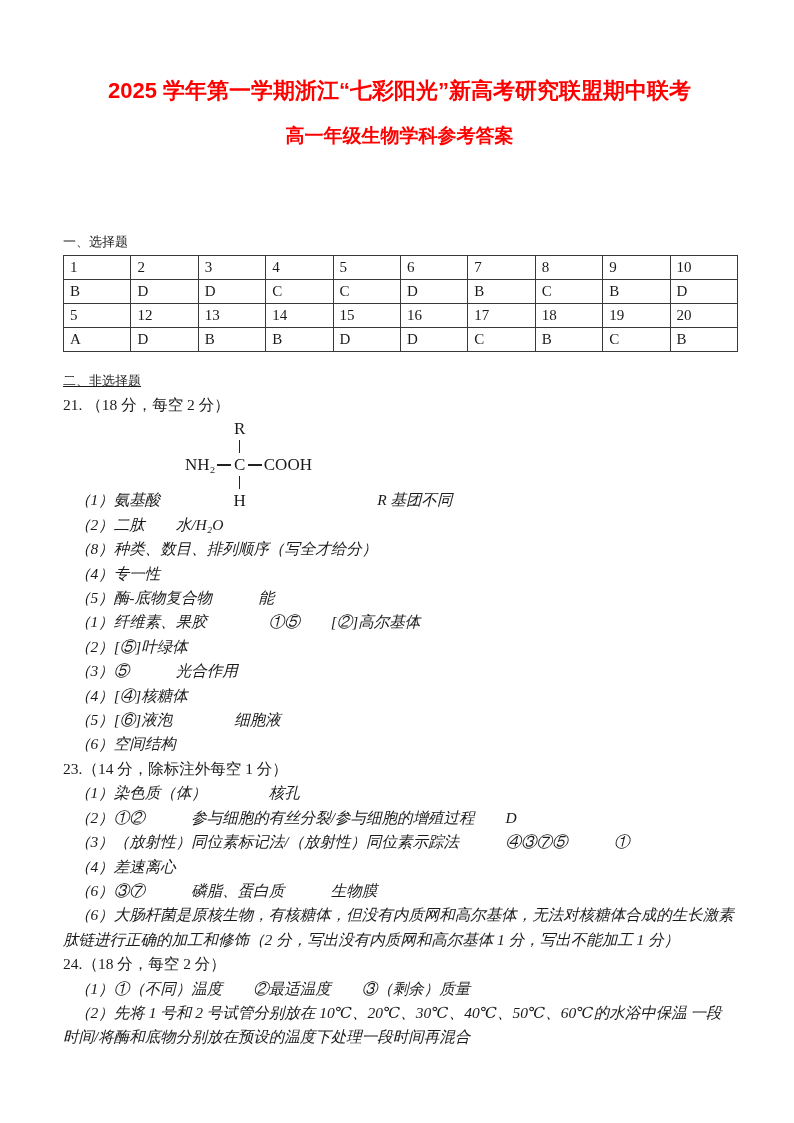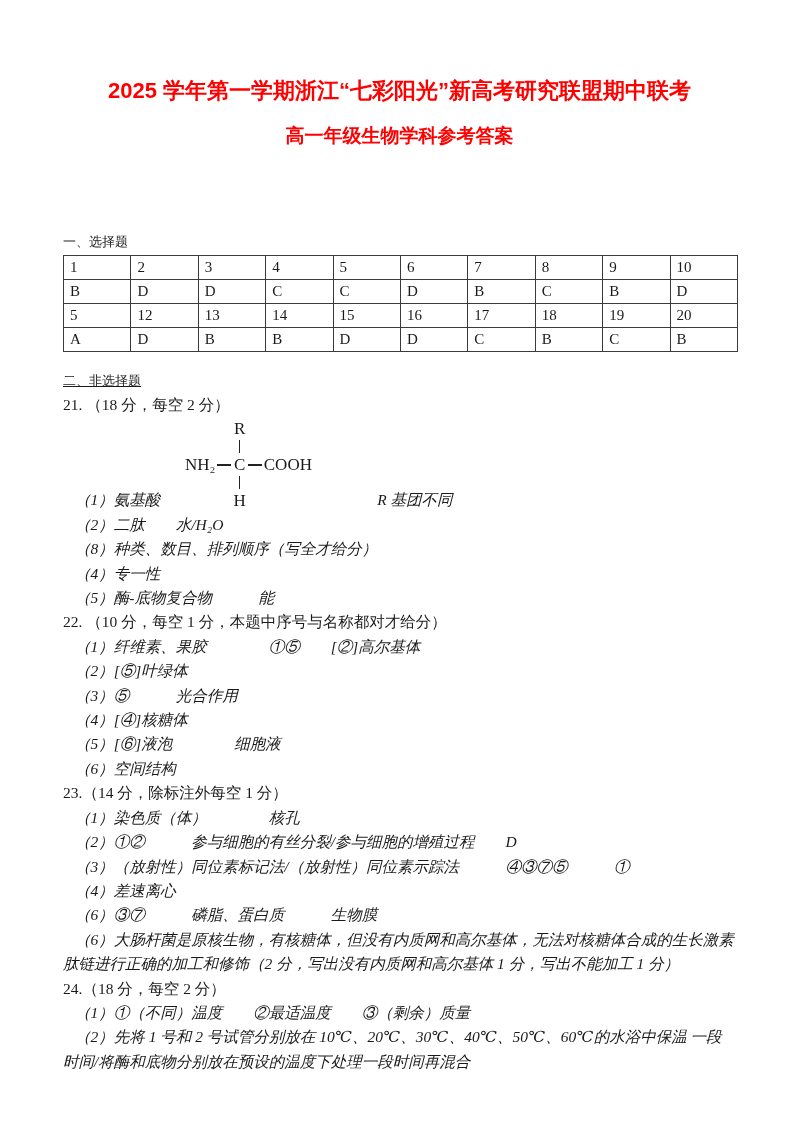--- a/index.html
+++ b/index.html
@@ -158,21 +158,20 @@
     </div>
 
     <div class="ans overlap-line">（1）氨基酸　　　　　　　　　　　　　　R 基团不同</div>
     <div class="ans">（2）二肽　　水/H₂O</div>
     <div class="ans">（8）种类、数目、排列顺序（写全才给分）</div>
     <div class="ans">（4）专一性</div>
     <div class="ans">（5）酶-底物复合物　　　能</div>
   </div>
 
   <div>
-    <div class="hdr">22. （10 分，每空 1 分，本题中序号与名称都对才给分）</div>
     <div class="ans">（1）纤维素、果胶　　　　①⑤　　[②]高尔基体</div>
     <div class="ans">（2）[⑤]叶绿体</div>
     <div class="ans">（3）⑤　　　光合作用</div>
     <div class="ans">（4）[④]核糖体</div>
     <div class="ans">（5）[⑥]液泡　　　　细胞液</div>
     <div class="ans">（6）空间结构</div>
   </div>
 
   <div>
     <div class="hdr">23.（14 分，除标注外每空 1 分）</div>

